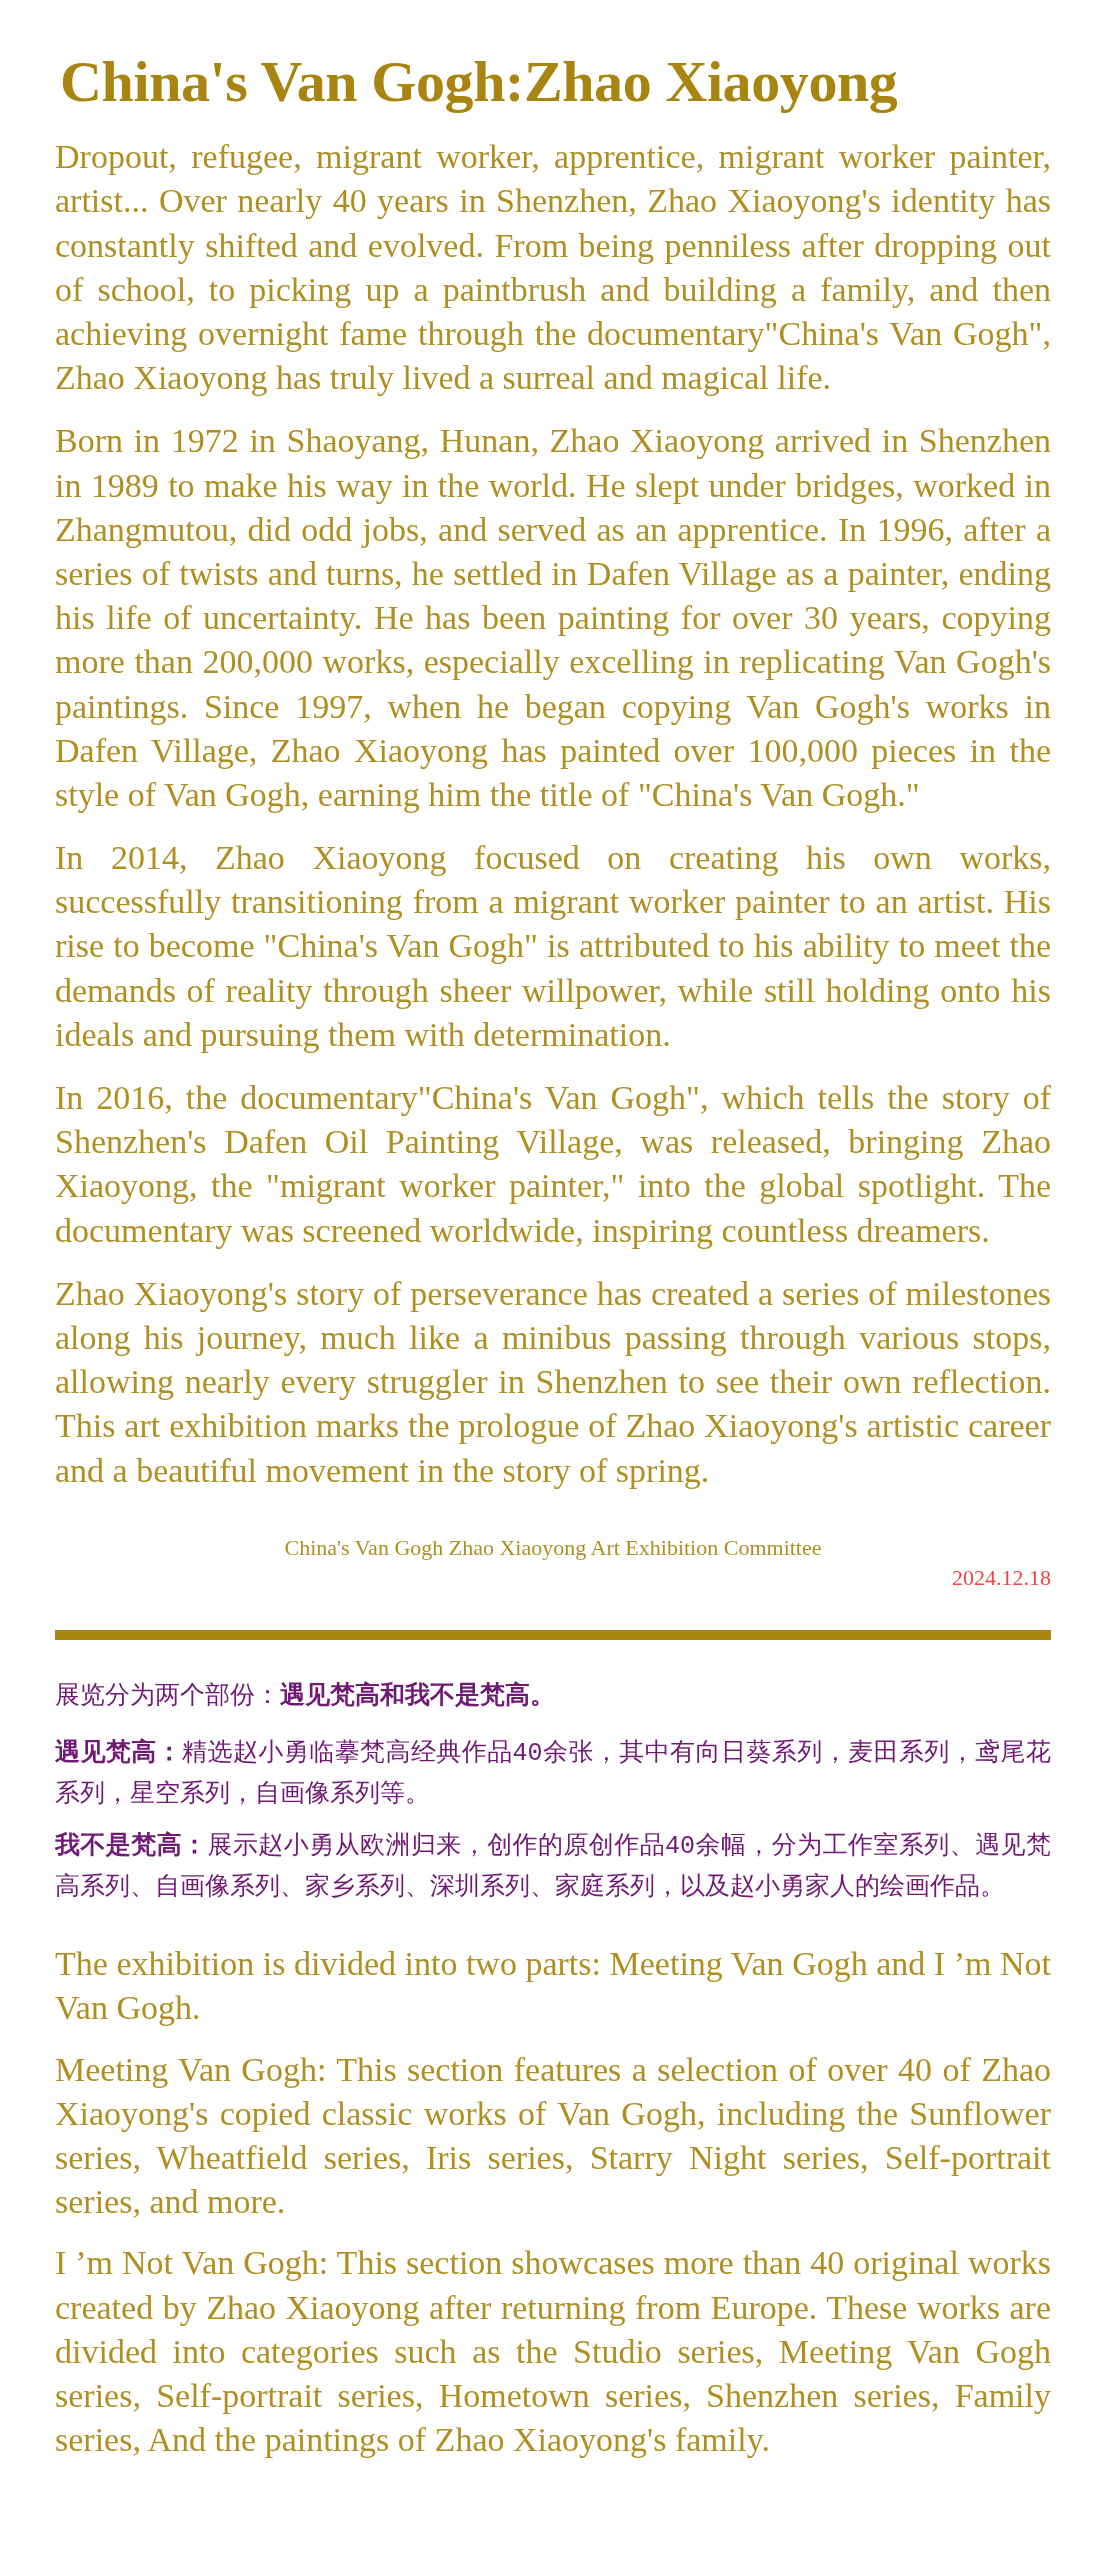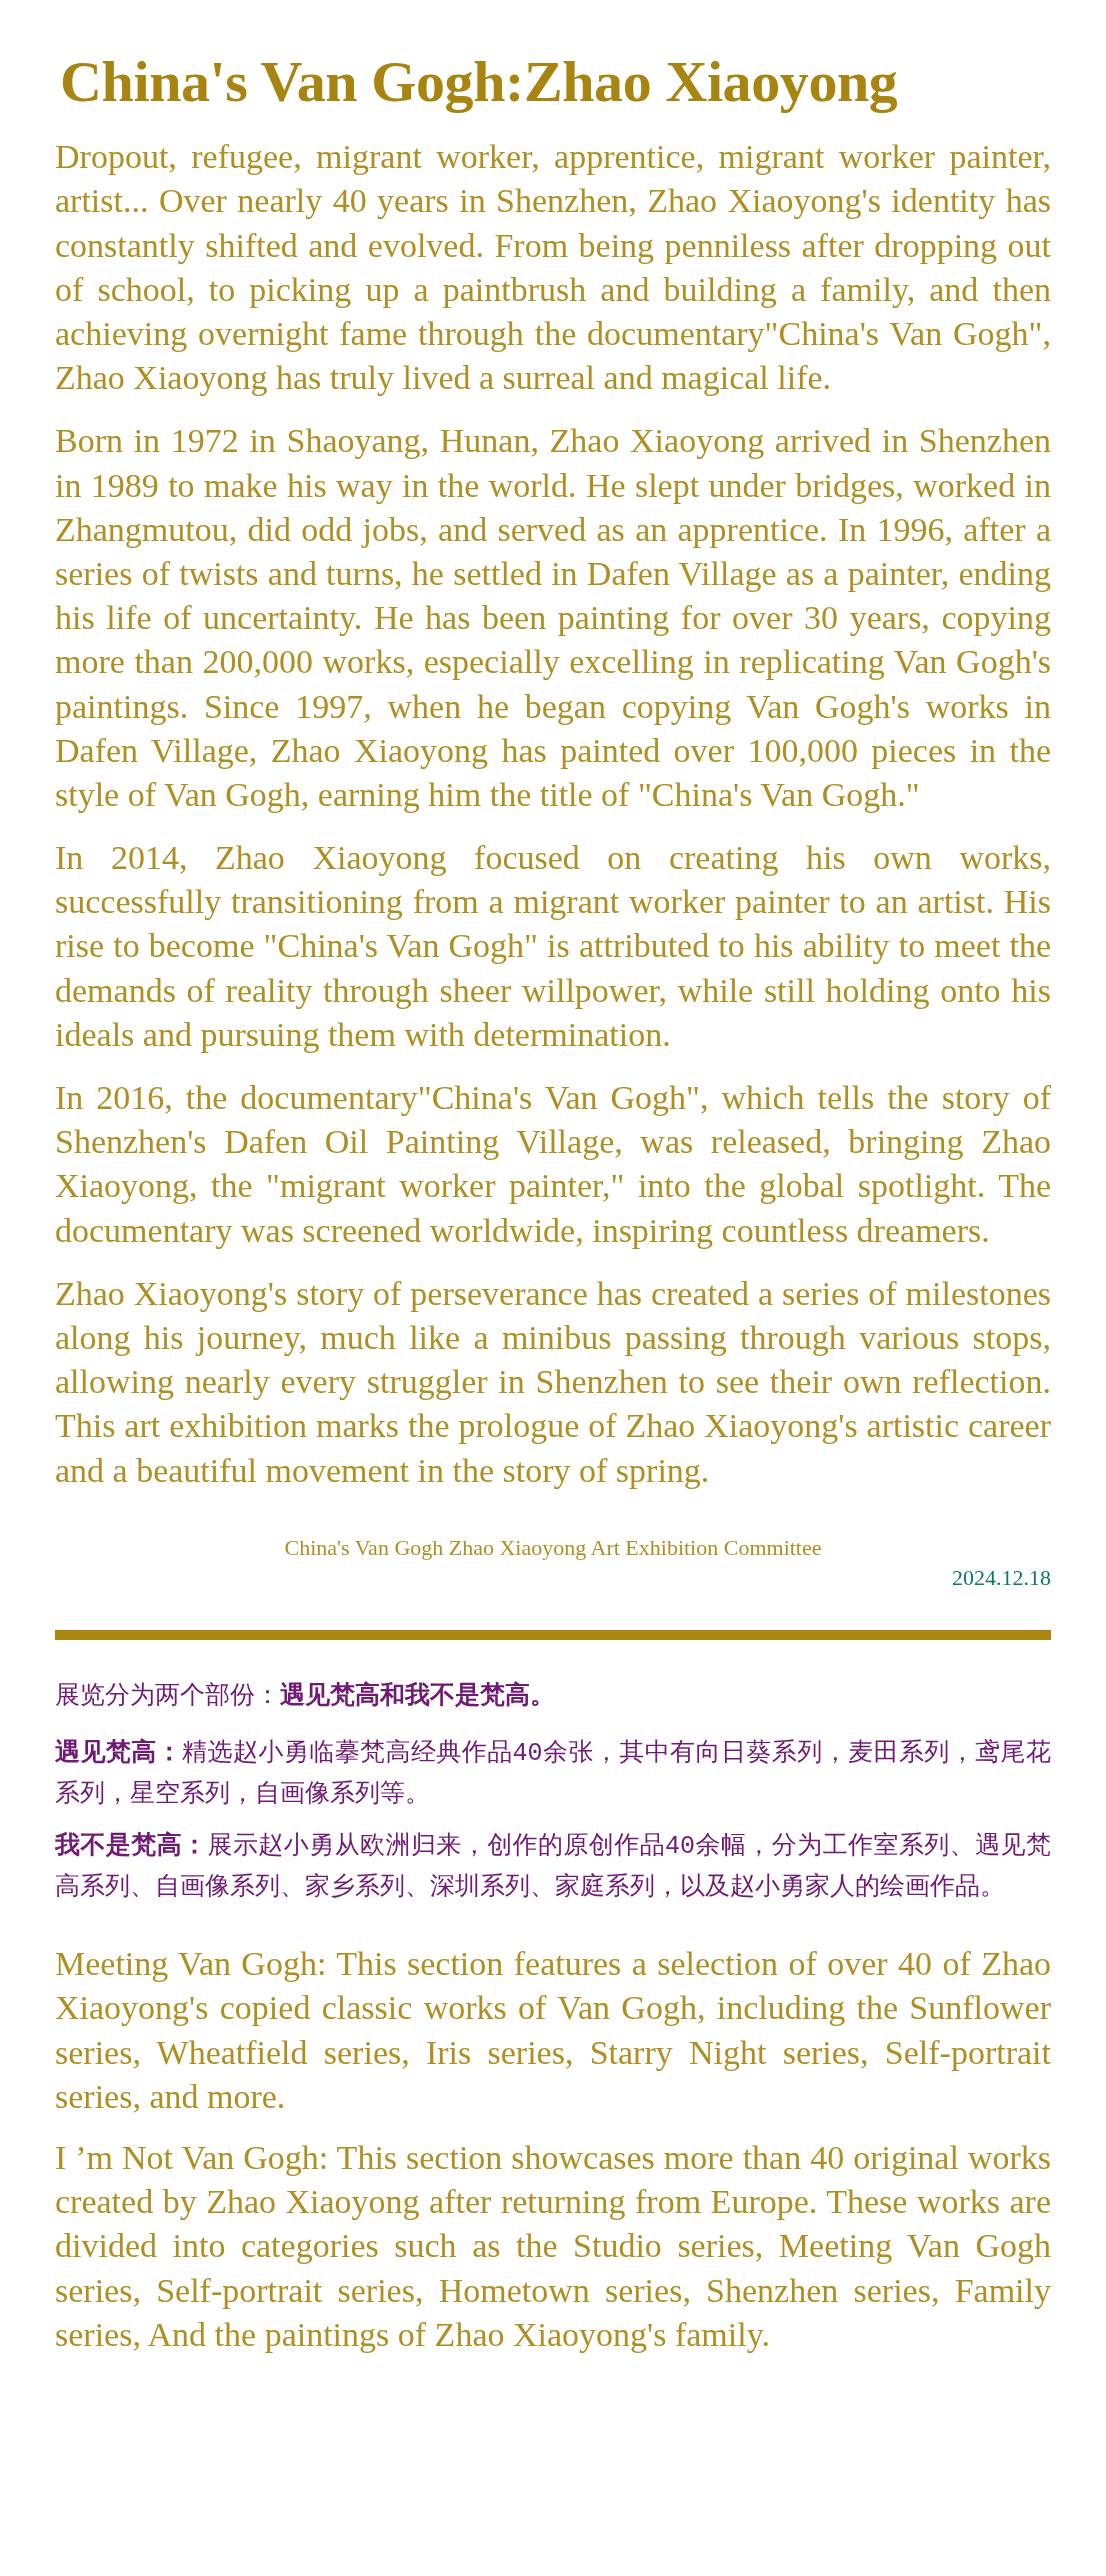--- a/index.html
+++ b/index.html
@@ -42,21 +42,21 @@
   .signature {
     text-align: center;
     font-size: 22px;
     line-height: 1.45;
     color: #b08f22;
     margin-top: 39px;
   }
   .sig-date {
     text-align: right;
     font-size: 22px;
-    color: #0f766e;
+    color: #ef4444;
     margin-top: 1.7px;
   }
   .divider {
     height: 9.4px;
     background: #a8860f;
     margin: 39px 0 37px 0;
   }
   .cn-block {
     font-family: Liberation Mono, monospace;
     color: #701a75;
@@ -106,18 +106,19 @@
       <span class="lead">遇见梵高：</span><span>精选赵小勇临摹梵高经典作品40余张，其中有向日葵系列，麦田系列，鸢尾花系列，星空系列，自画像系列等。</span>
     </p>
     <p class="cn-line">
       <span class="lead">我不是梵高：</span><span>展示赵小勇从欧洲归来，创作的原创作品40余幅，分为工作室系列、遇见梵高系列、自画像系列、家乡系列、深圳系列、家庭系列，以及赵小勇家人的绘画作品。</span>
     </p>
   </div>
 
   <div class="cn-gap"></div>
 
   <div class="en-block">
+    <p class="para">The exhibition is divided into two parts: Meeting Van Gogh and I ’m Not Van Gogh.</p>
     <p class="para">Meeting Van Gogh: This section features a selection of over 40 of Zhao Xiaoyong's copied classic works of Van Gogh, including the Sunflower series, Wheatfield series, Iris series, Starry Night series, Self-portrait series, and more.</p>
     <p class="para">I ’m Not Van Gogh: This section showcases more than 40 original works created by Zhao Xiaoyong after returning from Europe. These works are divided into categories such as the Studio series, Meeting Van Gogh series, Self-portrait series, Hometown series, Shenzhen series, Family series, And the paintings of Zhao Xiaoyong's family.</p>
   </div>
 
 </div>
 
 
 </body></html>

